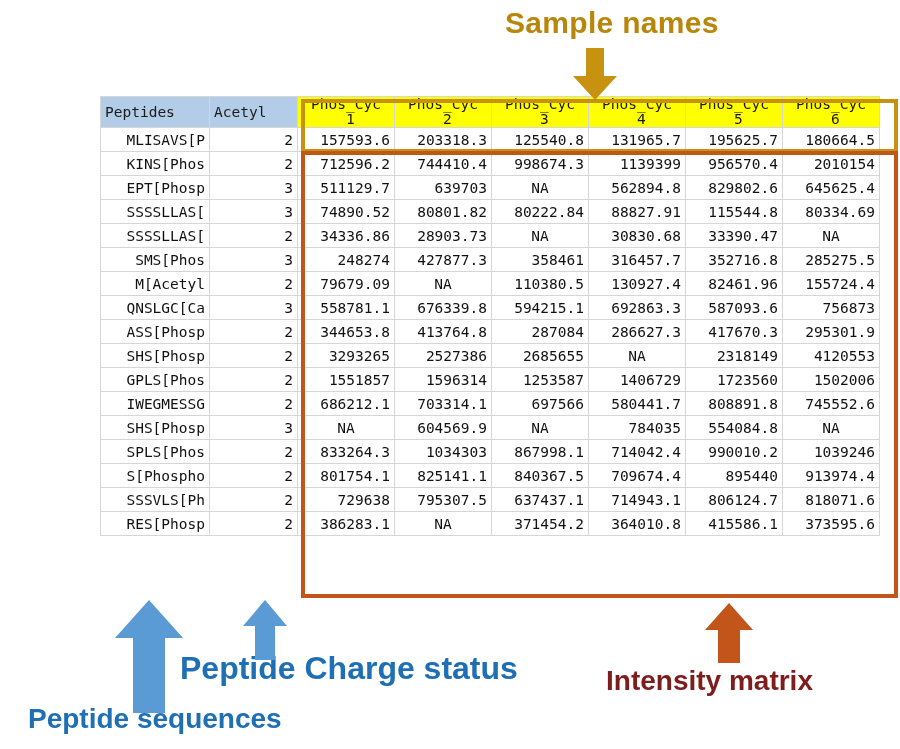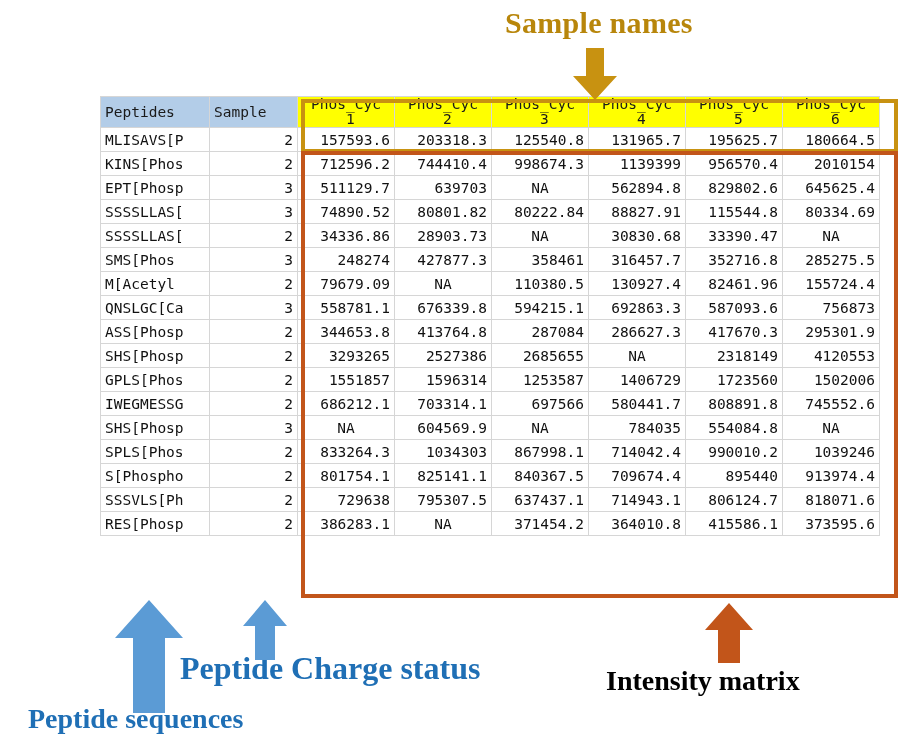--- a/index.html
+++ b/index.html
@@ -11,21 +11,21 @@
     width: 900px;
     height: 749px;
     position: relative;
     overflow: hidden;
     font-family: "Liberation Sans", sans-serif;
   }
 
   
   .callout {
     position: absolute;
-    font-family: Liberation Serif, serif;
+    font-family: Liberation Sans, sans-serif;
     font-weight: bold;
     white-space: nowrap;
   }
   #sample-names-label {
     left: 505px;
     top: 6px;
     font-size: 30px;
     color: #b8860b;
     letter-spacing: 0.3px;
   }
@@ -39,21 +39,21 @@
     left: 8px;
     top: 703px;
     font-size: 28px;
     color: #1f6fb5;
     margin-left: 20px;
   }
   #intensity-matrix-label {
     left: 606px;
     top: 665px;
     font-size: 28px;
-    color: #000000;
+    color: #7f1d1d;
   }
 
   .arrow {
     position: absolute;
   }
 
   
   #sheet {
     position: absolute;
     left: 100px;
@@ -92,21 +92,21 @@
   th.hdr-sample {
     background: #ffff00;
     color: #1a1a1a;
     text-align: center;
     height: 50px;
     vertical-align: middle;
     line-height: 1.05;
     border-color: #e8e86a;
   }
   td.pep {
-    text-align: left;
+    text-align: right;
     border-radius: 7px;
   }
   td.chg {
     text-align: right;
     padding-right: 22px;
   }
   td.val {
     text-align: right;
   }
   td.val.na {
@@ -146,21 +146,21 @@
       <col class="c-val">
         <col class="c-val">
         <col class="c-val">
       <col class="c-val">
         <col class="c-val">
         <col class="c-val">
     </colgroup>
     <thead>
       <tr>
         <th class="hdr-label">Peptides</th>
-        <th class="hdr-label">Sample</th>
+        <th class="hdr-label">Acetyl</th>
         <th class="hdr-sample">
           <span>Phos_Cyc</span><br>
           <span>_1</span>
         </th>
         <th class="hdr-sample">
           <span>Phos_Cyc</span><br>
           <span>_2</span>
         </th>
         <th class="hdr-sample">
           <span>Phos_Cyc</span><br>

